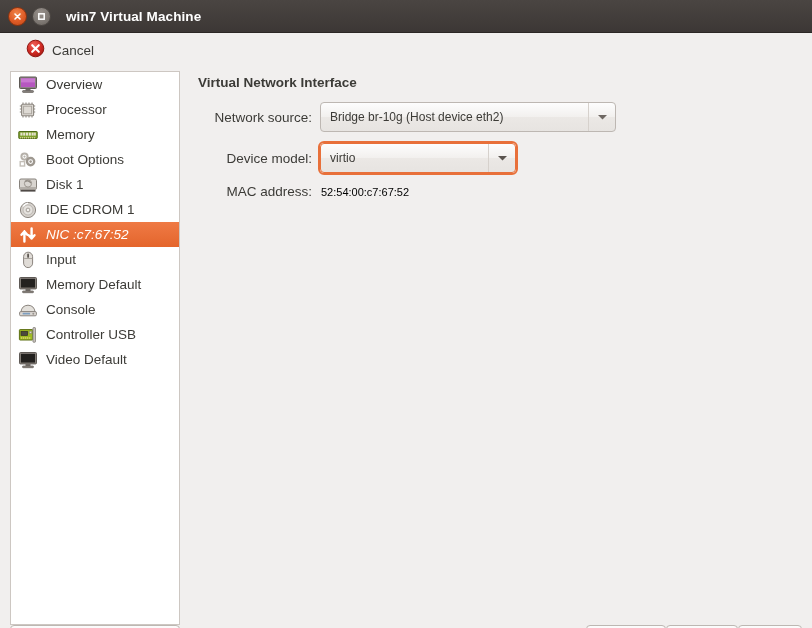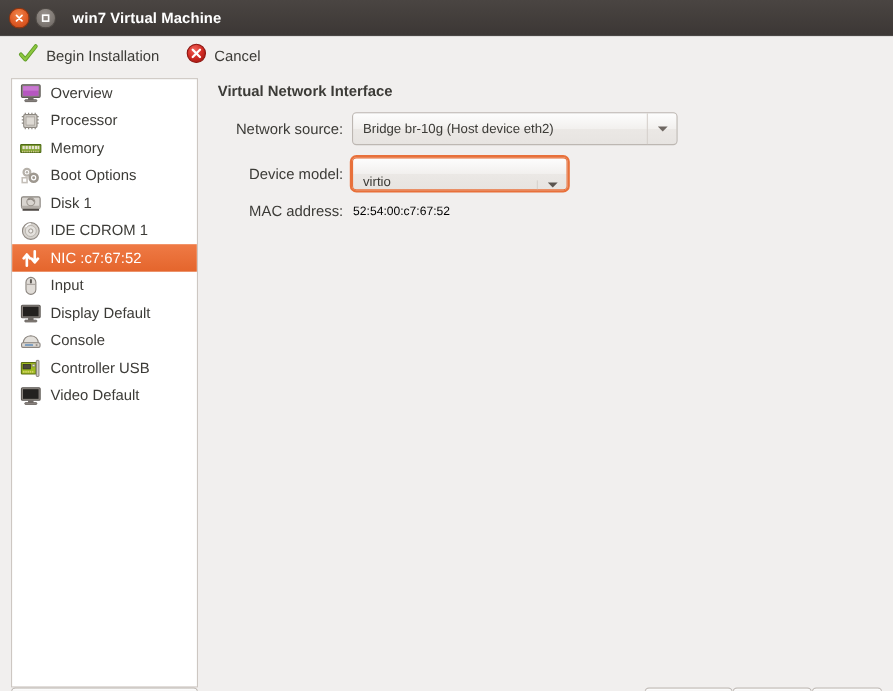--- a/index.html
+++ b/index.html
@@ -102,21 +102,21 @@
     display: flex;
     align-items: center;
     height: 25px;
     padding-left: 6px;
     cursor: pointer;
     box-sizing: border-box;
   }
   .hw-row.selected {
     background: linear-gradient(to bottom, #ef7a45 0%, #e4652c 100%);
   }
-  .hw-row.selected .hw-label { color: #ffffff; }
+  .hw-row.selected .hw-label { color: #ffffff; font-style: italic; }
   .hw-icon {
     width: 22px;
     height: 20px;
     margin-right: 7px;
     flex: 0 0 auto;
     display: flex;
     align-items: center;
     justify-content: center;
   }
   .hw-label {
@@ -178,21 +178,20 @@
     border-radius: 4px;
     box-sizing: border-box;
     cursor: pointer;
     position: relative;
   }
   .combo.focused {
     outline: 2px solid #e8703a;
     outline-offset: 0px;
     border-color: #e8703a;
     border-radius: 4px;
-    align-items: flex-end;
   }
   .combo .combo-text {
     display: flex;
     align-items: center;
     padding: 0 9px;
     flex: 1 1 auto;
     font-size: 12px;
     color: #3c3b37;
     white-space: nowrap;
   }
@@ -239,29 +238,20 @@
   </div>
   <div class="win-btn maximize">
     <svg width="9" height="9" viewBox="0 0 9 9">
       <rect x="1.8" y="1.8" width="5.4" height="5.4" fill="none" stroke="#ffffff" stroke-width="1.5"></rect>
     </svg>
   </div>
   <div class="titlebar-title">win7 Virtual Machine</div>
 </div>
 
 <div class="toolbar">
-  <div class="tb-item">
-    <span class="ic">
-      <svg width="19" height="19" viewBox="0 0 19 19">
-        <path d="M3 10.5 L7 15 L16.5 3" fill="none" stroke="#5f9c26" stroke-width="3.6" stroke-linecap="round" stroke-linejoin="round"></path>
-        <path d="M3 10.5 L7 15 L16.5 3" fill="none" stroke="#8dc63f" stroke-width="2" stroke-linecap="round" stroke-linejoin="round"></path>
-      </svg>
-    </span>
-    <span>Begin Installation</span>
-  </div>
   <div class="tb-item" style="margin-left:10px;">
     <span class="ic">
       <svg width="19" height="19" viewBox="0 0 19 19">
         <defs>
           <radialGradient id="redg" cx="40%" cy="30%" r="75%">
             <stop offset="0%" stop-color="#f0645c"></stop>
             <stop offset="55%" stop-color="#d42e26"></stop>
             <stop offset="100%" stop-color="#a71812"></stop>
           </radialGradient>
         </defs>
@@ -390,21 +380,21 @@
         </div>
         <div class="hw-row">
           <span class="hw-icon">
             <svg width="20" height="18" viewBox="0 0 20 18">
         <rect x="1.5" y="1.5" width="17" height="11.4" rx="1" fill="#8e8882" stroke="#5e5955" stroke-width="1"></rect>
         <rect x="2.9" y="2.8" width="14.2" height="8.8" fill="#23211f"></rect>
         <rect x="7.5" y="12.9" width="5" height="2.2" fill="#6f6a66"></rect>
         <rect x="4.5" y="15" width="11" height="1.7" rx="0.7" fill="#8e8882" stroke="#5e5955" stroke-width=".7"></rect>
       </svg>
           </span>
-          <span class="hw-label">Display Default</span>
+          <span class="hw-label">Memory Default</span>
         </div>
         <div class="hw-row">
           <span class="hw-icon">
             <svg width="20" height="18" viewBox="0 0 20 18">
         <path d="M3 11 Q3.6 4.5 10 4.2 Q16.4 4.5 17 11 Z" fill="#e3e0db" stroke="#8a847e" stroke-width="1"></path>
         <rect x="1.6" y="10.6" width="16.8" height="4.2" rx="1.2" fill="#dcd8d3" stroke="#8a847e" stroke-width="1"></rect>
         <rect x="4.6" y="11.8" width="7.5" height="1.8" rx=".5" fill="#7e9fc0"></rect>
         <circle cx="15.3" cy="12.7" r="1" fill="#9a948e"></circle>
       </svg>
           </span>

